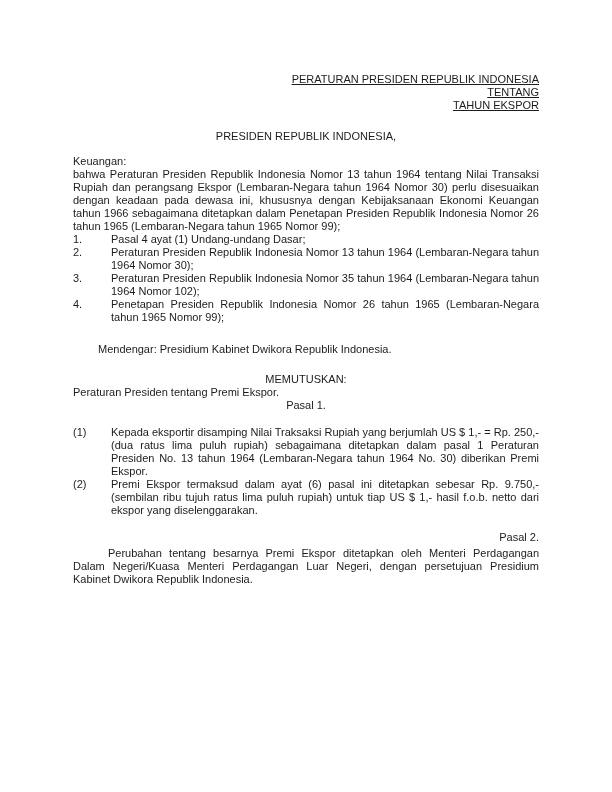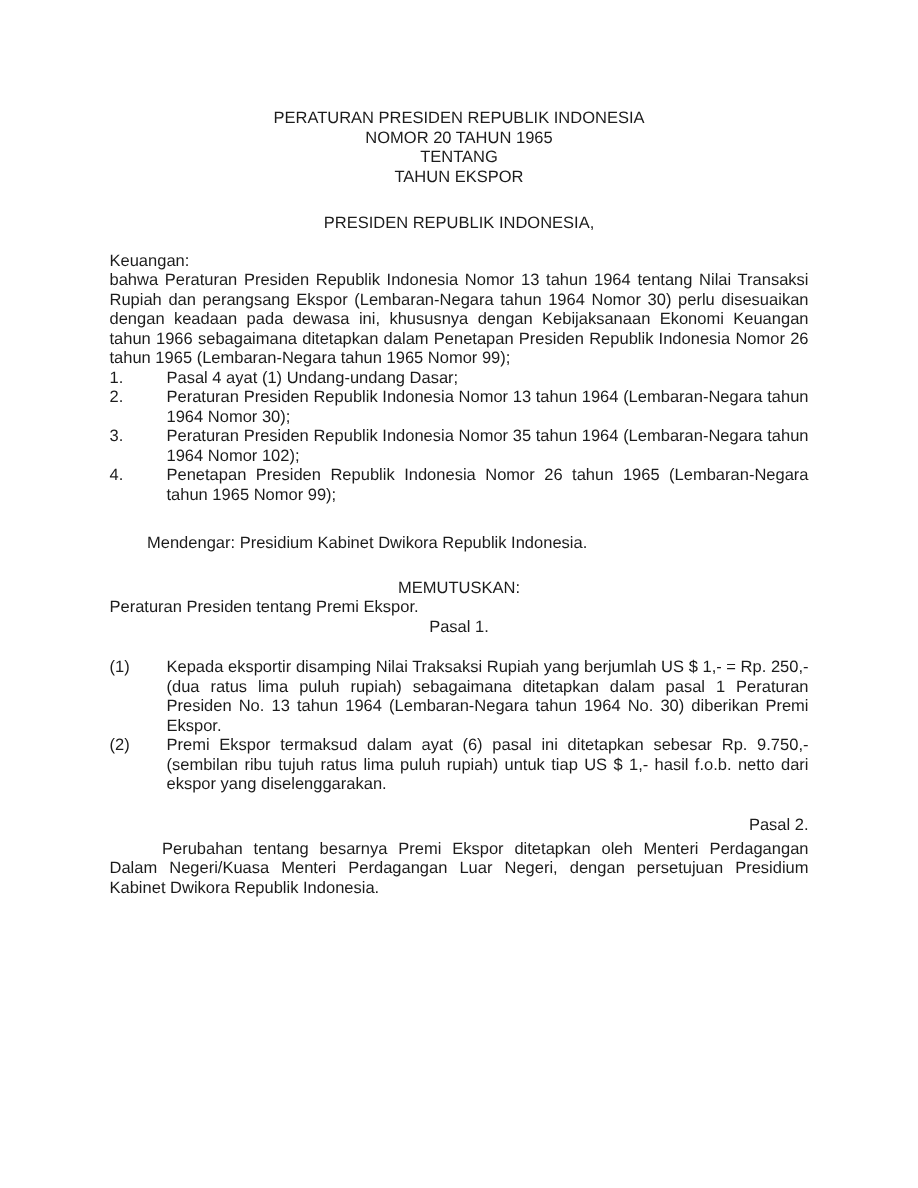--- a/index.html
+++ b/index.html
@@ -16,21 +16,21 @@
     overflow: hidden;
   }
   .page {
     box-sizing: border-box;
     width: 612px;
     height: 792px;
     padding: 73px 73px 0 73px;
     font-size: 11px;
     line-height: 13px;
   }
-  .title-block div { text-align: center; }
+  .title-block div { text-align: right; text-decoration: underline; }
   .issuer { margin-top: 18px; text-align: center; }
   .label-menimbang { margin-top: 12px; }
   .menimbang-body { text-align: justify; }
   .label-mengingat { margin-top: 26px; }
   .hang-list .li { display: flex; }
   .hang-list .num {
     flex: 0 0 38px;
     width: 38px;
   }
   .hang-list .txt {
@@ -49,21 +49,20 @@
     text-indent: 35px;
   }
 </style>
 </head>
 <body>
 
 <div class="page">
 
   <div class="title-block">
     <div>PERATURAN PRESIDEN REPUBLIK INDONESIA</div>
-    <div>NOMOR 20 TAHUN 1965</div>
     <div>TENTANG</div>
     <div>TAHUN EKSPOR</div>
   </div>
 
   <div class="issuer">PRESIDEN REPUBLIK INDONESIA,</div>
 
   <div class="label-menimbang">Keuangan:</div>
   <div class="menimbang-body">bahwa Peraturan Presiden Republik Indonesia Nomor 13 tahun 1964 tentang Nilai Transaksi Rupiah dan perangsang Ekspor (Lembaran-Negara tahun 1964 Nomor 30) perlu disesuaikan dengan keadaan pada dewasa ini, khususnya dengan Kebijaksanaan Ekonomi Keuangan tahun 1966 sebagaimana ditetapkan dalam Penetapan Presiden Republik Indonesia Nomor 26 tahun 1965 (Lembaran-Negara tahun 1965 Nomor 99);</div>
 
   <div class="hang-list">

